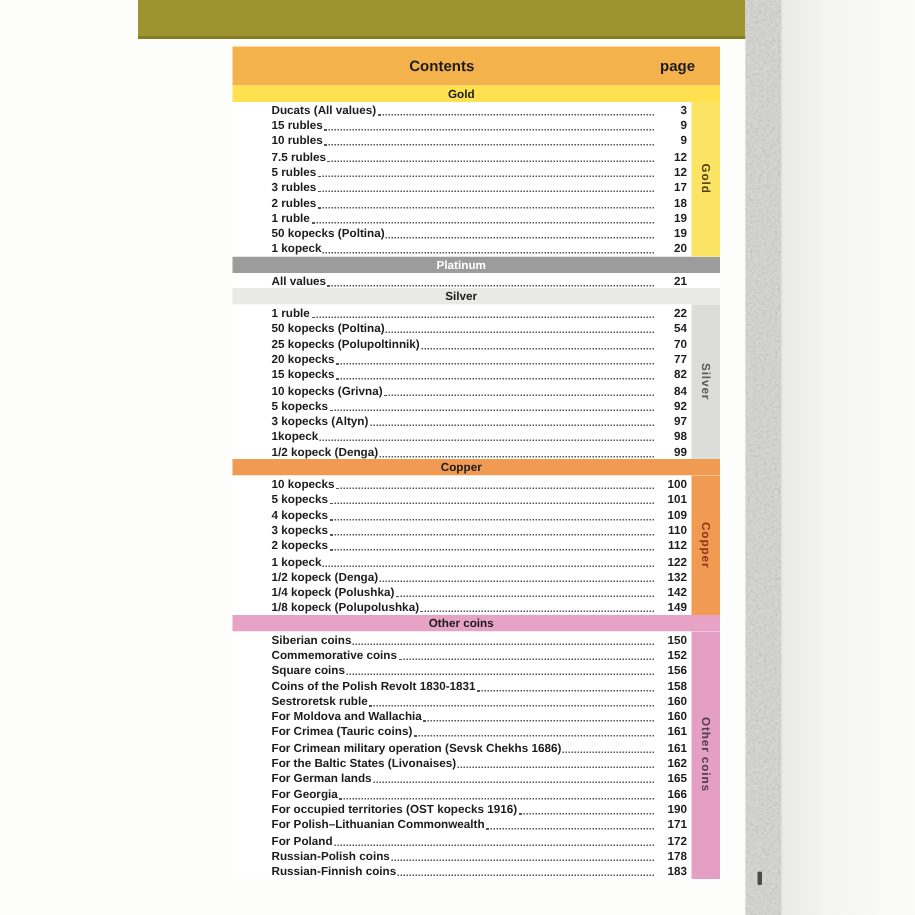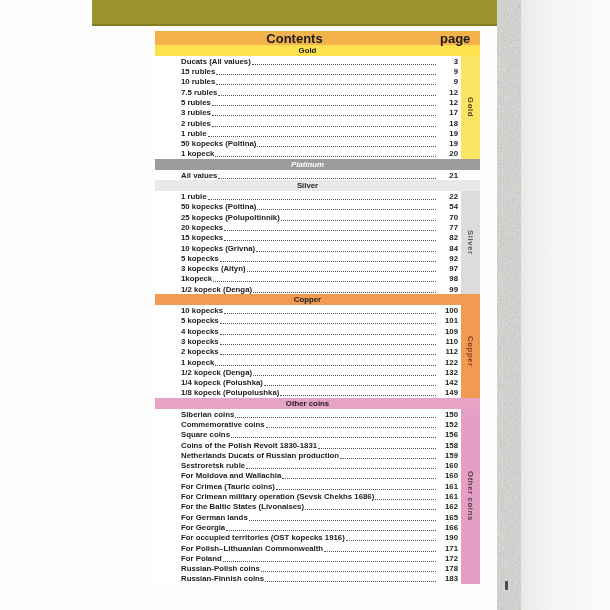--- a/index.html
+++ b/index.html
@@ -18,22 +18,22 @@
     box-shadow:inset 1px 0 0 #c9c9c6, inset -1px 0 0 #c9c9c6;
   }
   .scan-strip svg{position:absolute;left:0;top:0;}
   .edge-mark{position:absolute;left:8px;top:581px;width:3px;height:9px;background:#4a4a4a;border-radius:1px;}
   .right-margin{
     position:absolute;left:521px;top:0;width:89px;height:610px;
     background:linear-gradient(90deg,#e9e9e7 0%,#f4f4f2 35%,#fbfbf9 100%);
   }
   .toc{position:absolute;left:155px;top:31px;width:325px;}
   .toc-header{
-    display:flex;align-items:center;height:14px;
-    font-size:13px;font-weight:bold;color:#1c1c1c;
+    display:flex;align-items:center;height:26px;
+    font-size:10px;font-weight:bold;color:#1c1c1c;
   }
   .contents-label{flex:1;text-align:center;}
   .page-label{width:40px;padding-left:6px;}
   .section-header{
     height:11px;line-height:11px;text-align:center;
     font-size:7.8px;font-weight:bold;padding-right:20px;
   }
   .section-rows{position:relative;background:#ffffff;}
   .side-band{
     position:absolute;top:0;right:0;bottom:0;width:19px;
@@ -146,21 +146,21 @@
 
   <div class="toc-row">
     <span class="entry-label">1 kopeck</span>
     <span class="leader"></span>
     <span class="entry-page">20</span>
   </div>
 </div>
   </section>
 
   <section class="toc-section">
-    <div class="section-header" style="background: rgb(156, 156, 156); color: rgb(255, 255, 255); font-style: italic;">
+    <div class="section-header" style="background: rgb(156, 156, 156); color: rgb(255, 255, 255);">
       <span class="section-title">Platinum</span>
     </div>
     <div class="section-rows">
 
   <div class="toc-row">
     <span class="entry-label">All values</span>
     <span class="leader"></span>
     <span class="entry-page">21</span>
   </div>
 </div>
@@ -328,25 +328,20 @@
     <span class="leader"></span>
     <span class="entry-page">156</span>
   </div>
 
   <div class="toc-row">
     <span class="entry-label">Coins of the Polish Revolt 1830-1831</span>
     <span class="leader"></span>
     <span class="entry-page">158</span>
   </div>
 
-  <div class="toc-row">
-    <span class="entry-label">Netherlands Ducats of Russian production</span>
-    <span class="leader"></span>
-    <span class="entry-page">159</span>
-  </div>
 
   <div class="toc-row">
     <span class="entry-label">Sestroretsk ruble</span>
     <span class="leader"></span>
     <span class="entry-page">160</span>
   </div>
 
   <div class="toc-row">
     <span class="entry-label">For Moldova and Wallachia</span>
     <span class="leader"></span>

